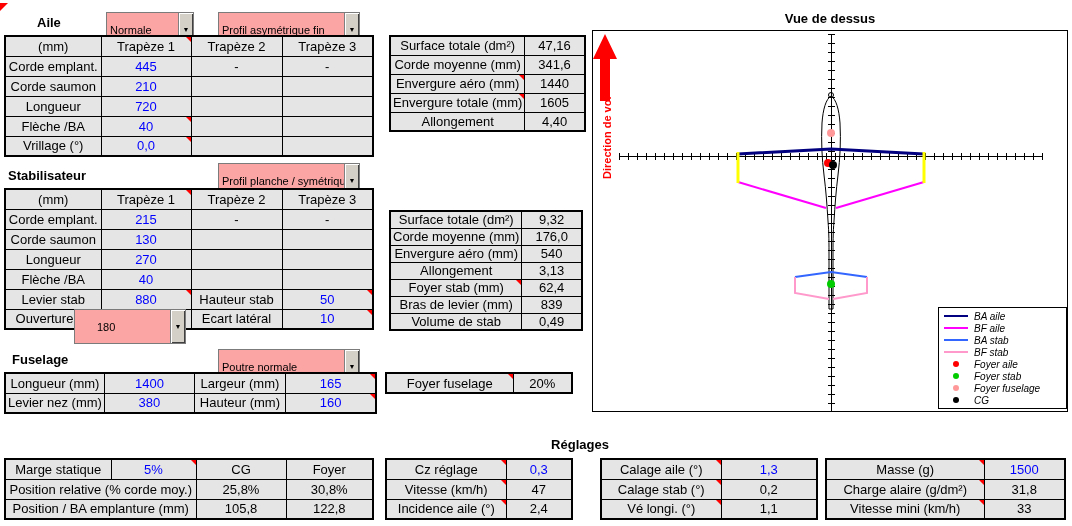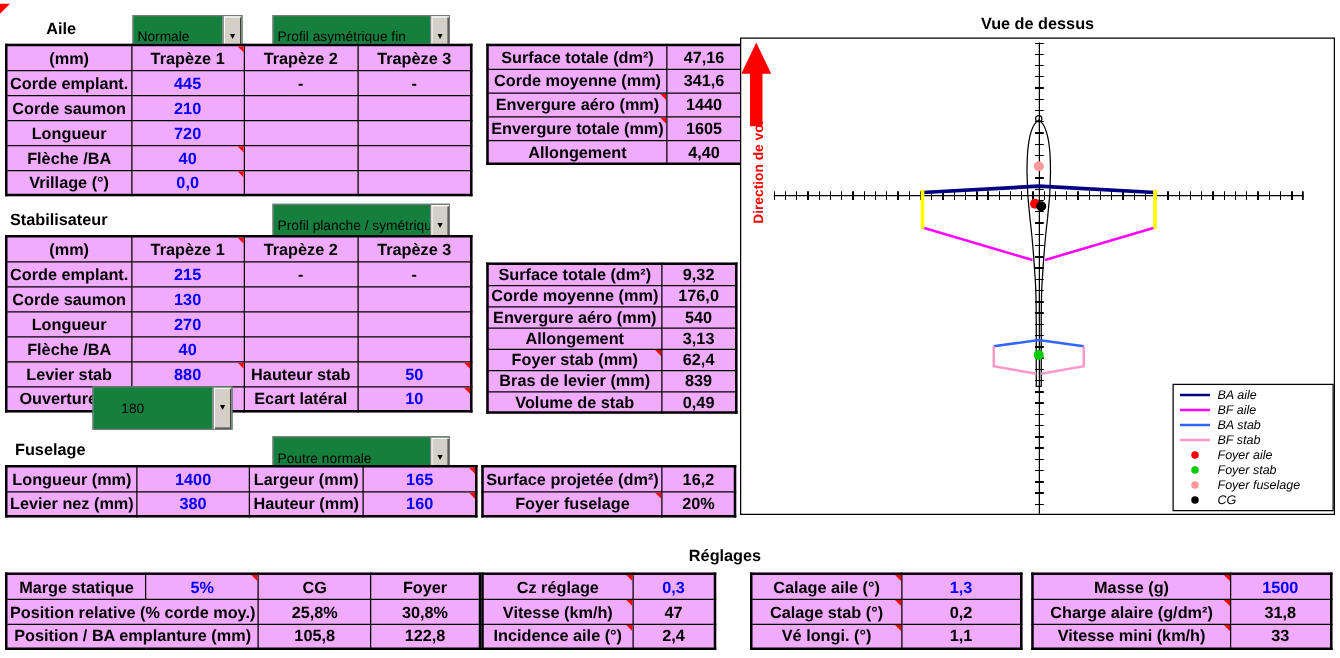--- a/index.html
+++ b/index.html
@@ -3,38 +3,38 @@
 <meta charset="utf-8">
 <style>
   * { box-sizing: border-box; }
   html,body { margin:0; padding:0; }
   body {
     position:relative; width:1072px; height:526px; background:#ffffff;
     font-family:"Liberation Sans","DejaVu Sans",sans-serif; font-size:13px; color:#000;
     overflow:hidden;
   }
   .sec-title { position:absolute; font-weight:bold; font-size:13px; white-space:nowrap;text-align:center; }
-  table.grid { position:absolute; border-collapse:collapse; border:2px solid #000; table-layout:fixed; background:#f0abfc;font-weight:bold; }
+  table.grid { position:absolute; border-collapse:collapse; border:2px solid #000; table-layout:fixed; background:#e5e5e5; }
   .grid td {
     border:1px solid #000; padding:0 2px; text-align:center; vertical-align:middle;
     overflow:hidden; white-space:nowrap; position:relative; font-size:13px;
   }
   .h20 td { height:20px; }
   .h19 td { height:19px; }
   .h17 td { height:17px; }
   .in { color:#0000FF; }
   .tl { text-align:left; }
   td.note::after {
     content:""; position:absolute; top:0; right:0; width:0; height:0;
     border-top:5px solid #FF0000; border-left:5px solid transparent;
   }
   .corner-tri { position:absolute; left:0; top:3px; width:0; height:0;
     border-top:8px solid #FF0000; border-right:8px solid transparent; }
   
-  .combo { position:absolute; height:35px; border:1px solid #7b7b7b; background:#15803d;
+  .combo { position:absolute; height:35px; border:1px solid #7b7b7b; background:#fca5a5;
     display:flex; align-items:center; font-size:11px; }
   .combo .txt { flex:1; padding:0 3px; text-align:left; white-space:nowrap; overflow:hidden; }
   .combo .btn { width:15px; align-self:stretch; background:#d4d0c8; border-left:1px solid #808080;
     box-shadow:inset 1px 1px 0 #fff, inset -1px -1px 0 #404040;
     display:flex; align-items:center; justify-content:center; font-size:7px; }
   
   .chart-title { position:absolute; left:592px; top:11px; width:476px; text-align:center;
     font-weight:bold; font-size:13px; }
   .chart { position:absolute; left:592px; top:30px; width:476px; height:382px;
     border:1px solid #000; background:#fff; }
@@ -278,24 +278,20 @@
   </tr>
 </tbody>
   </table>
 
 <table class="grid h20" style="left:385px;top:372px;">
   <colgroup>
       <col style="width:127px">
       <col style="width:59px">
     </colgroup>
   <tbody>
-      <tr>
-        <td>Surface projetée (dm²)</td>
-        <td>16,2</td>
-      </tr>
   <tr>
         <td class="note">Foyer fuselage</td>
         <td>20%</td>
       </tr>
 </tbody>
   </table>
 
 <div class="sec-title" style="left:480px;top:437px;width:200px;text-align:center;">Réglages</div>
 
 <table class="grid h20" style="left:4px;top:458px;">

